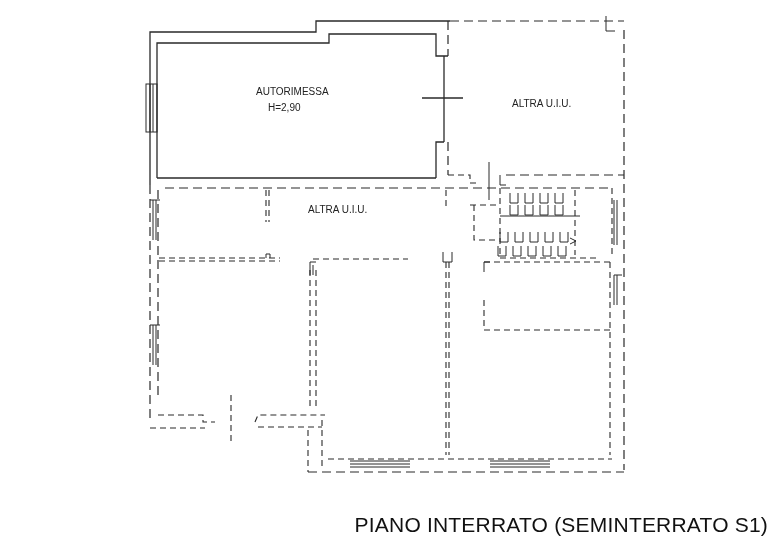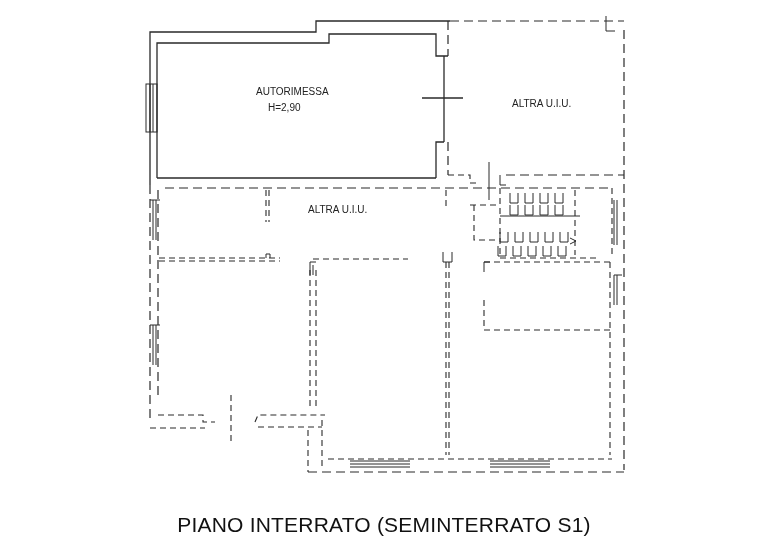--- a/index.html
+++ b/index.html
@@ -3,21 +3,21 @@
   <meta charset="utf-8">
   <style>
     html, body { margin: 0; padding: 0; background: #ffffff; }
     body { width: 768px; height: 560px; position: relative; overflow: hidden; font-family: "Liberation Sans", sans-serif; }
     #plan { position: absolute; left: 0; top: 0; width: 768px; height: 500px; }
     .solid { stroke: #2a2a2a; stroke-width: 1.3; fill: none; }
     .dash { stroke: #2a2a2a; stroke-width: 1.2; fill: none; stroke-dasharray: 9 5; }
     .dashs { stroke: #2a2a2a; stroke-width: 1.1; fill: none; stroke-dasharray: 6 4; }
     .thin { stroke: #2a2a2a; stroke-width: 1; fill: none; }
     .room-label { font-family: "Liberation Sans", sans-serif; font-size: 10px; fill: #222; }
-    #caption { position: absolute; left: 0; width: 768px; top: 513px; text-align: center; font-size: 21px; color: #111; letter-spacing: 0.2px; }
+    #caption { position: absolute; left: 0; width: 768px; top: 513px; text-align: right; font-size: 21px; color: #111; letter-spacing: 0.2px; }
   </style>
 </head>
 <body>
 
 <svg id="plan" viewBox="0 0 768 500">
 
   <g>
     <polyline class="solid" points="150,185 150,32 316,32 316,21 450,21"></polyline>
     <polyline class="solid" points="157,178 157,43 329,43 329,34 436,34 436,56 448,56"></polyline>
     <line class="solid" x1="157" y1="178" x2="436" y2="178"></line>

